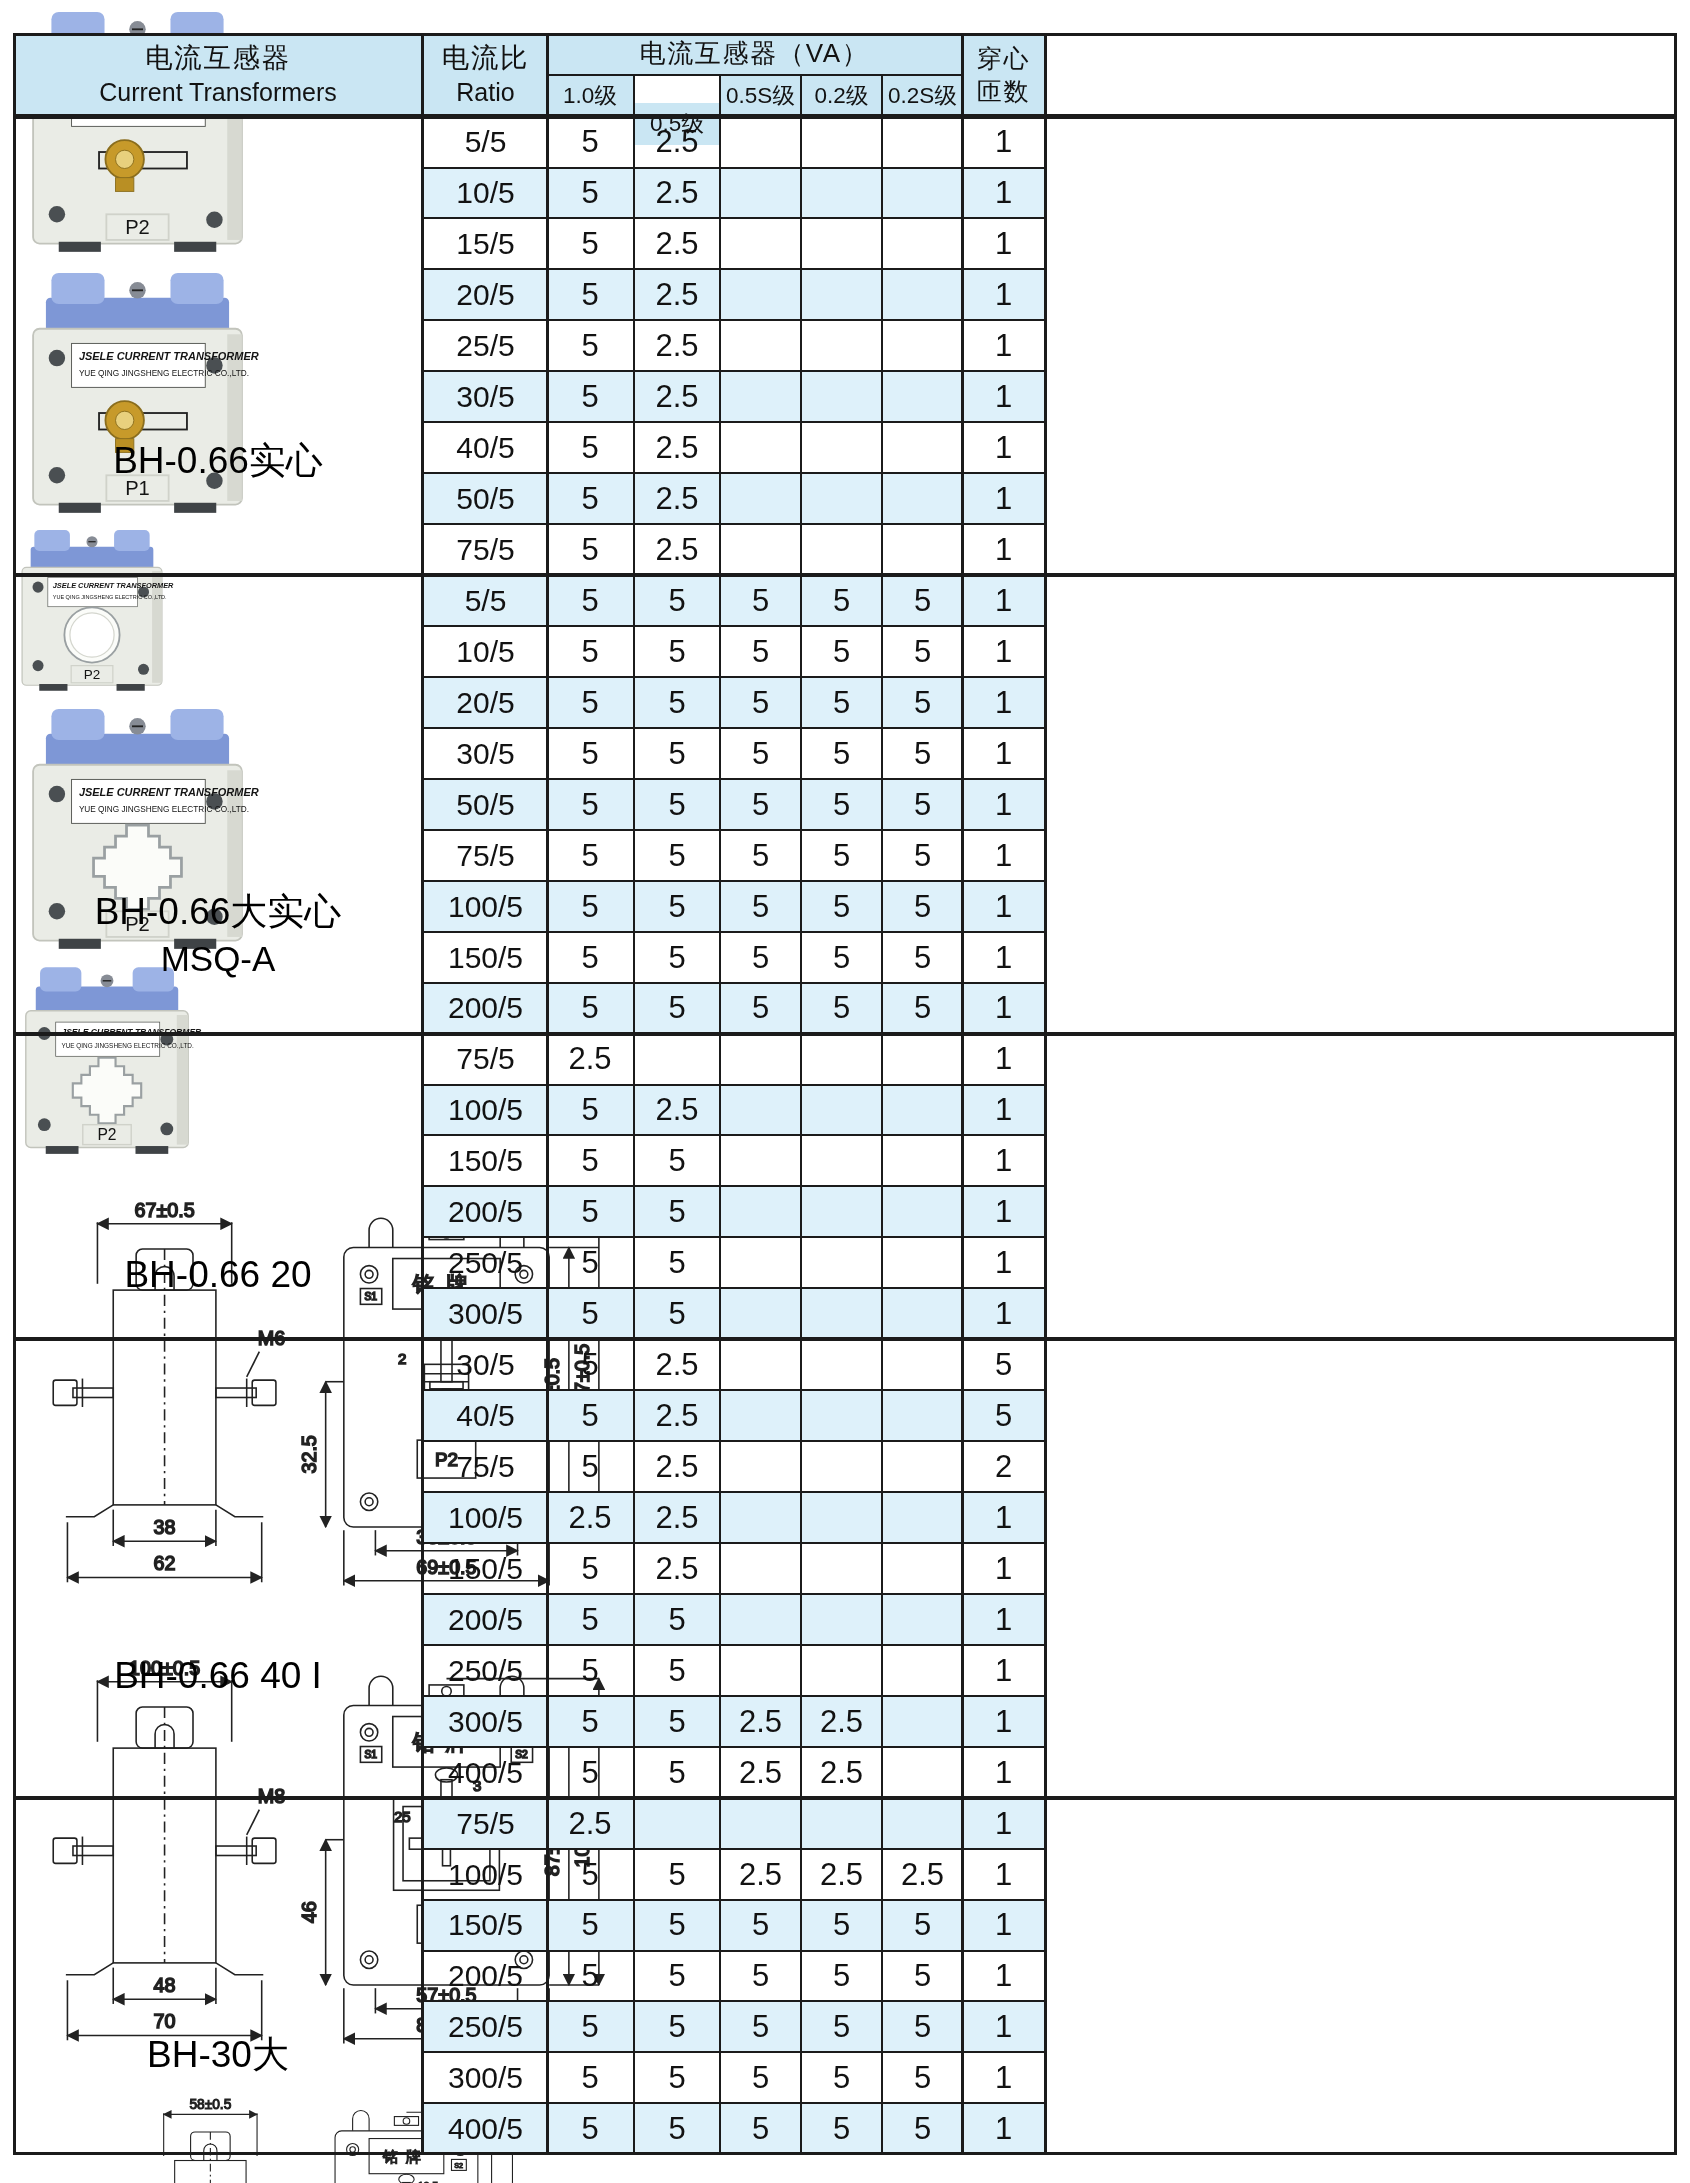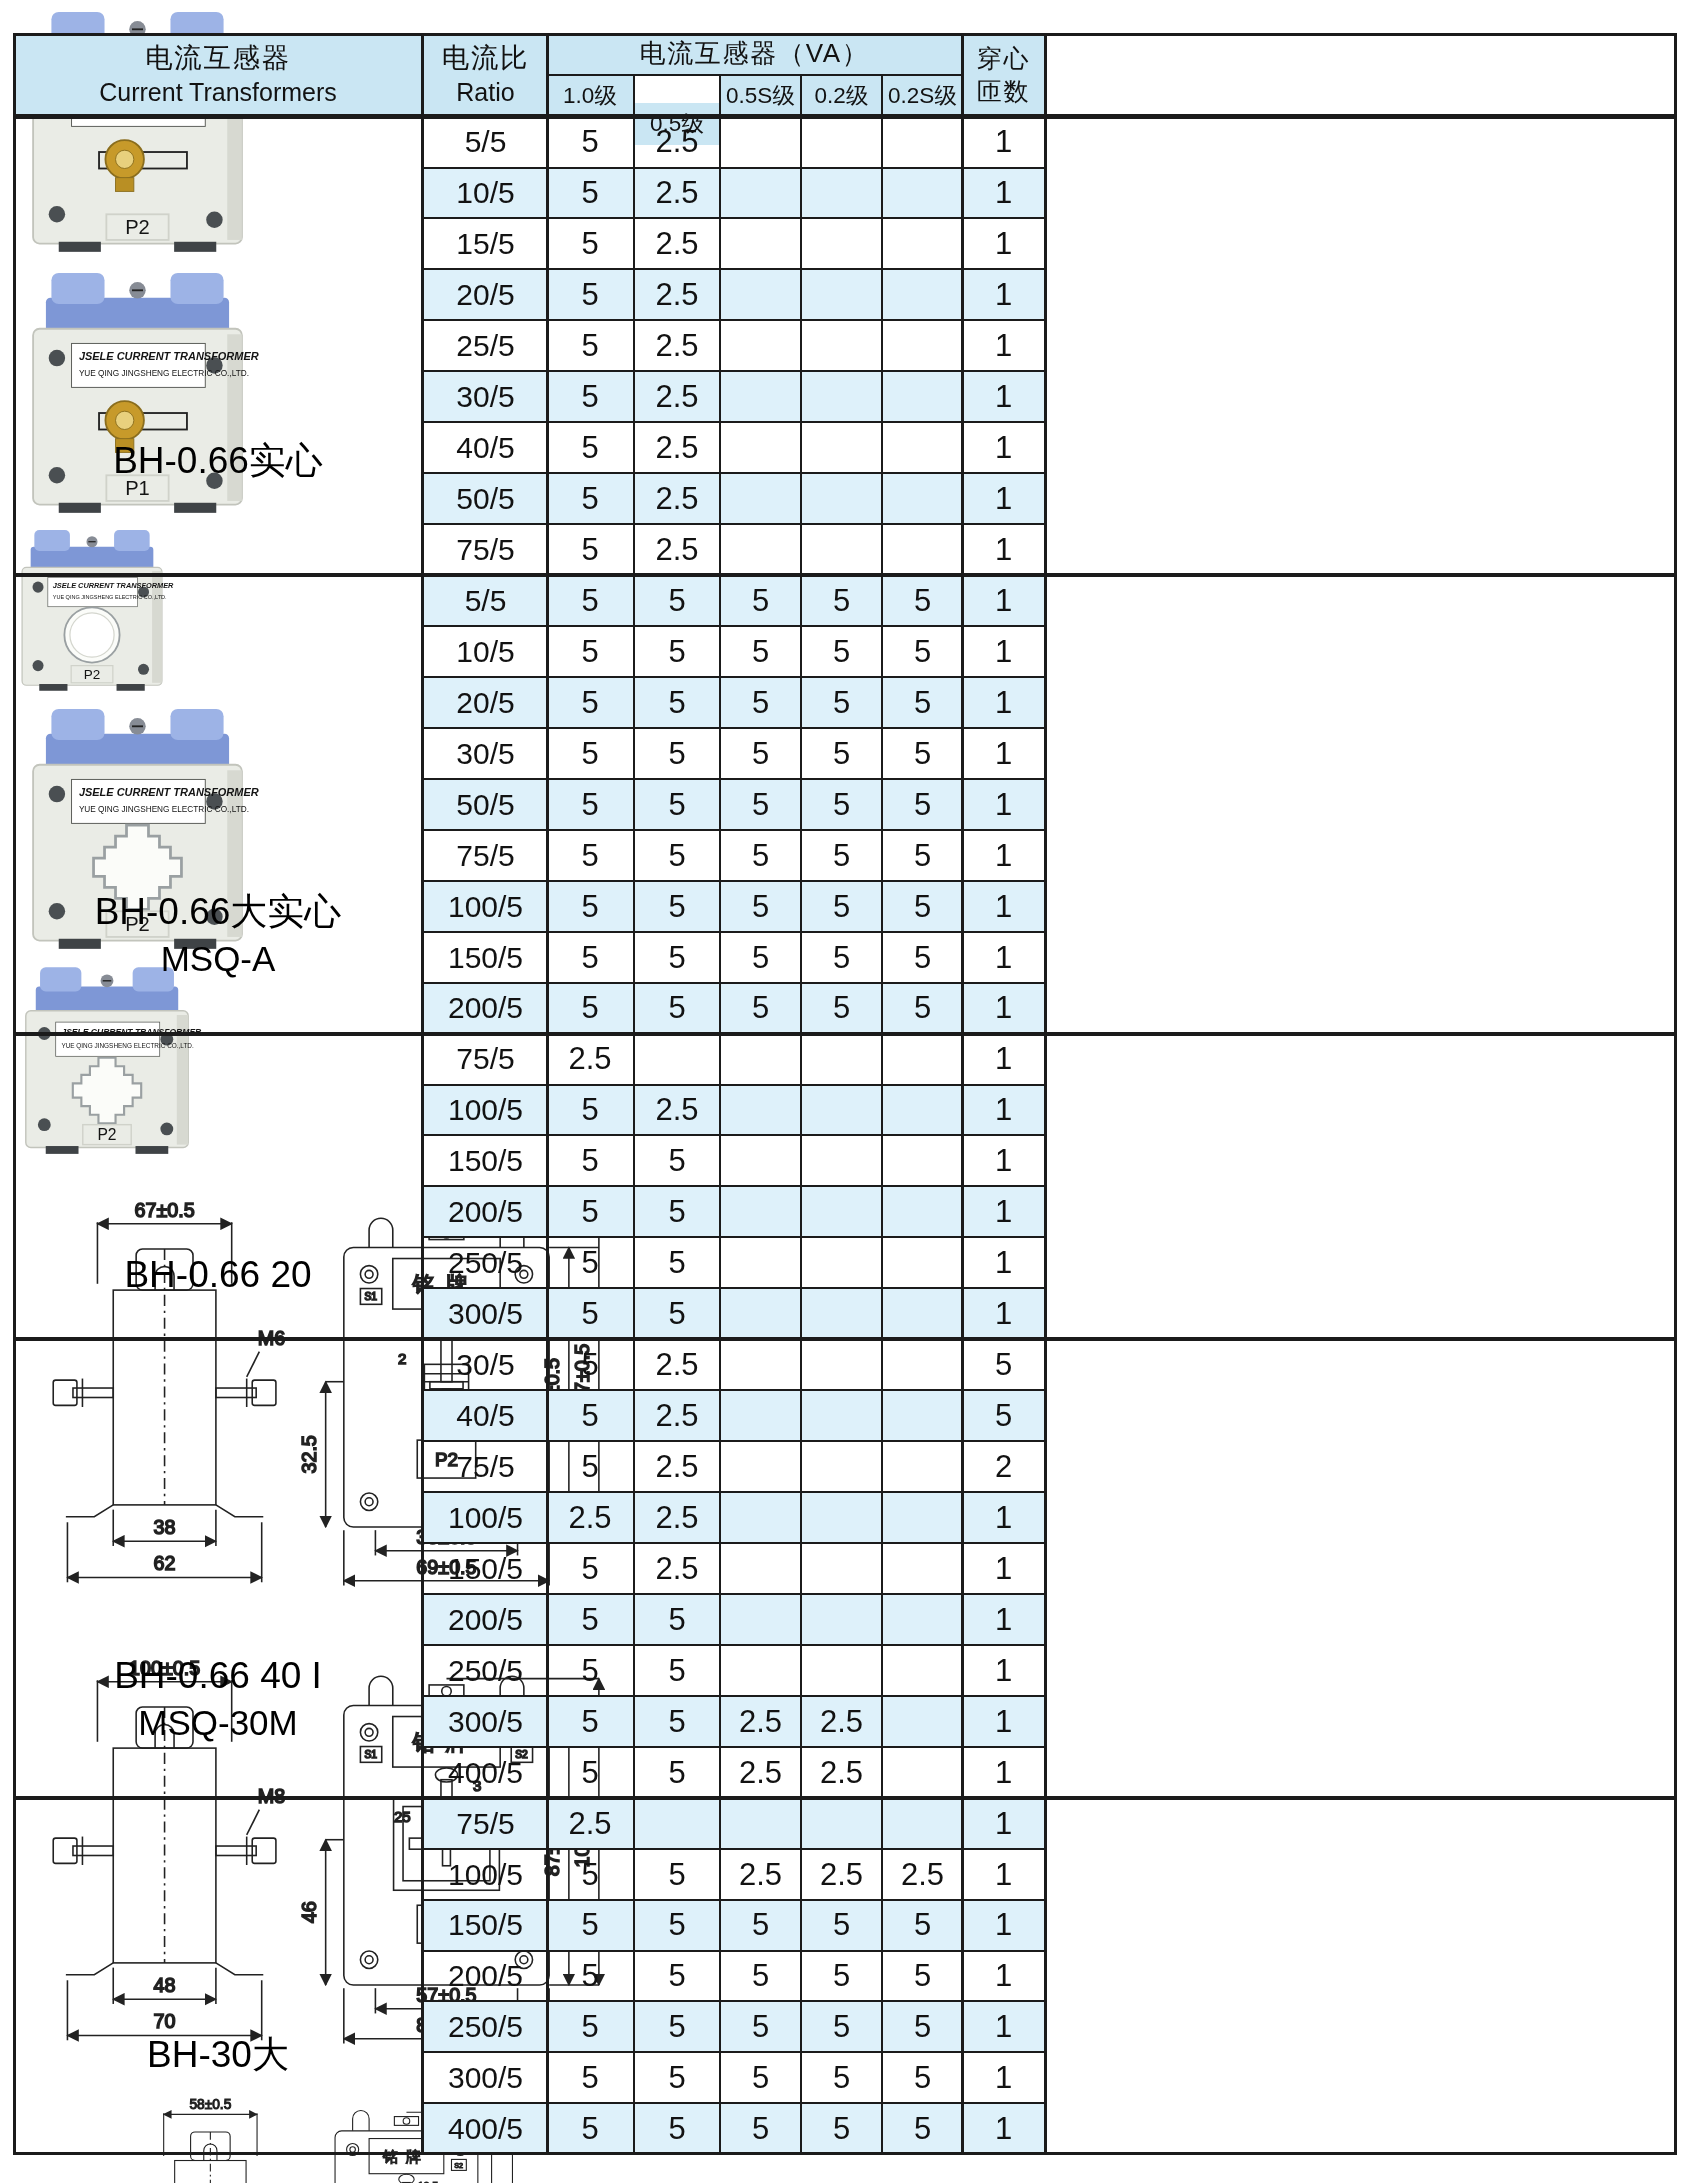--- a/index.html
+++ b/index.html
@@ -392,21 +392,20 @@
           <text x="86" y="108" font-size="12" font-weight="bold" font-style="italic">JSELE CURRENT TRANSFORMER</text>
           <text x="86" y="126" font-size="9">YUE QING JINGSHENG ELECTRIC CO.,LTD.</text>
           <polygon points="150,140 162,140 162,152 174,152 174,164 186,164 186,176 198,176 198,196 186,196 186,208 174,208 174,220 162,220 162,232 138,232 138,220 126,220 126,208 114,208 114,196 102,196 102,176 114,176 114,164 126,164 126,152 138,152 138,140" fill="#fbfcf9" stroke="#9aa0a2" stroke-width="3"></polygon>
           <rect x="116" y="234" width="68" height="28" fill="none" stroke="#d0d2ca" stroke-width="2"></rect>
           <text x="150" y="256" font-size="22" fill="#c6c8c0" text-anchor="middle">P2</text>
           <rect x="64" y="264" width="46" height="11" fill="#3f4346"></rect>
           <rect x="190" y="264" width="46" height="11" fill="#3f4346"></rect>
         </svg></div>
       <div class="model" style="left: 14px; top: 1652px; width: 408px;">
         <div class="l1">BH-0.66 40 I</div>
-        <div class="l2">MSQ-30M</div>
       </div>
       <div style="left: 111px; top: 1823px; width: 214px; height: 203px;"><svg viewBox="0 0 300 285" width="100%" height="100%">
           <rect x="50" y="40" width="200" height="38" rx="5" fill="#7e97d6"></rect>
           <rect x="56" y="13" width="58" height="34" rx="8" fill="#9db3e6"></rect>
           <rect x="186" y="13" width="58" height="34" rx="8" fill="#9db3e6"></rect>
           <circle cx="150" cy="32" r="9" fill="#878c95"></circle>
           <line x1="144" y1="32" x2="156" y2="32" stroke="#5b5f66" stroke-width="2"></line>
           <rect x="36" y="74" width="228" height="192" rx="7" fill="#eaece6" stroke="#c2c4bc" stroke-width="2"></rect>
           <rect x="248" y="80" width="16" height="182" fill="#d7d9d1"></rect>
           <circle cx="62" cy="106" r="9" fill="#4a4f52"></circle>

